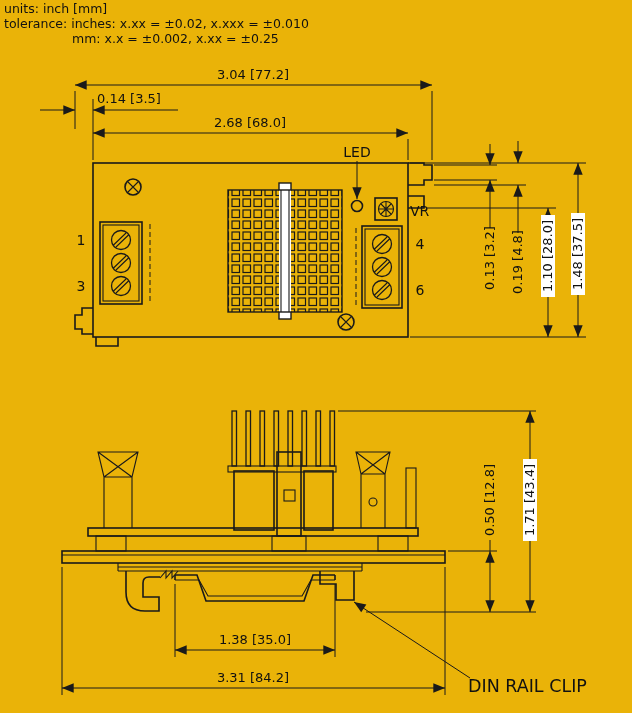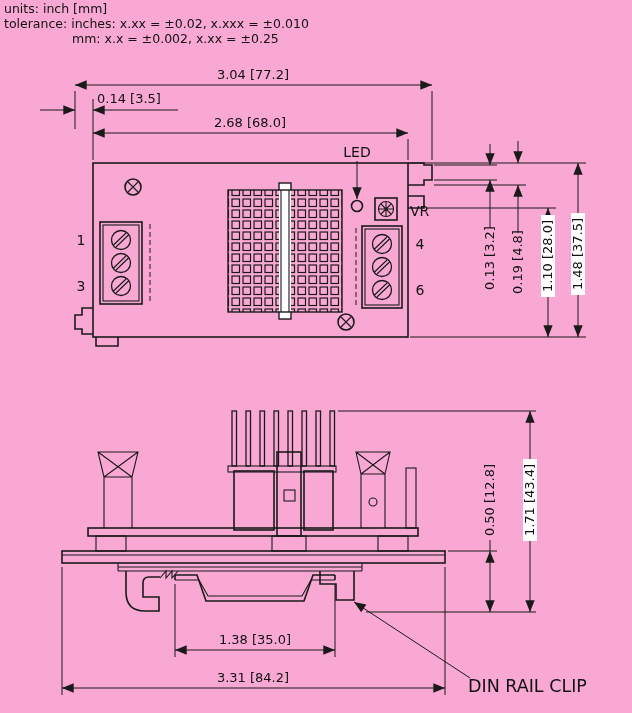--- a/index.html
+++ b/index.html
@@ -1,16 +1,16 @@
 <!DOCTYPE html>
 <html><head>
 <meta charset="utf-8">
 <style>
   html,body{margin:0;padding:0;background:#fff;}
-  #stage{width:632px;height:713px;background:#f9a8d4;position:relative;overflow:hidden;}
+  #stage{width:632px;height:713px;background:#eab308;position:relative;overflow:hidden;}
   svg text{font-family:"DejaVu Sans","Liberation Sans",sans-serif;fill:#111;}
   .note{font-size:12.5px;}
   .dimtxt{font-size:13px;}
   .lbl{font-size:14px;}
   .big{font-size:17.5px;}
   .ol{fill:none;stroke:#1a1a1a;stroke-width:1.6;stroke-linejoin:miter;}
   .olw{fill:#fff;stroke:#1a1a1a;stroke-width:1.4;}
   .tl{fill:none;stroke:#1a1a1a;stroke-width:1.1;}
   .tl13{fill:none;stroke:#1a1a1a;stroke-width:1.3;}
   .fin{fill:none;stroke:#1a1a1a;stroke-width:1.3;}

